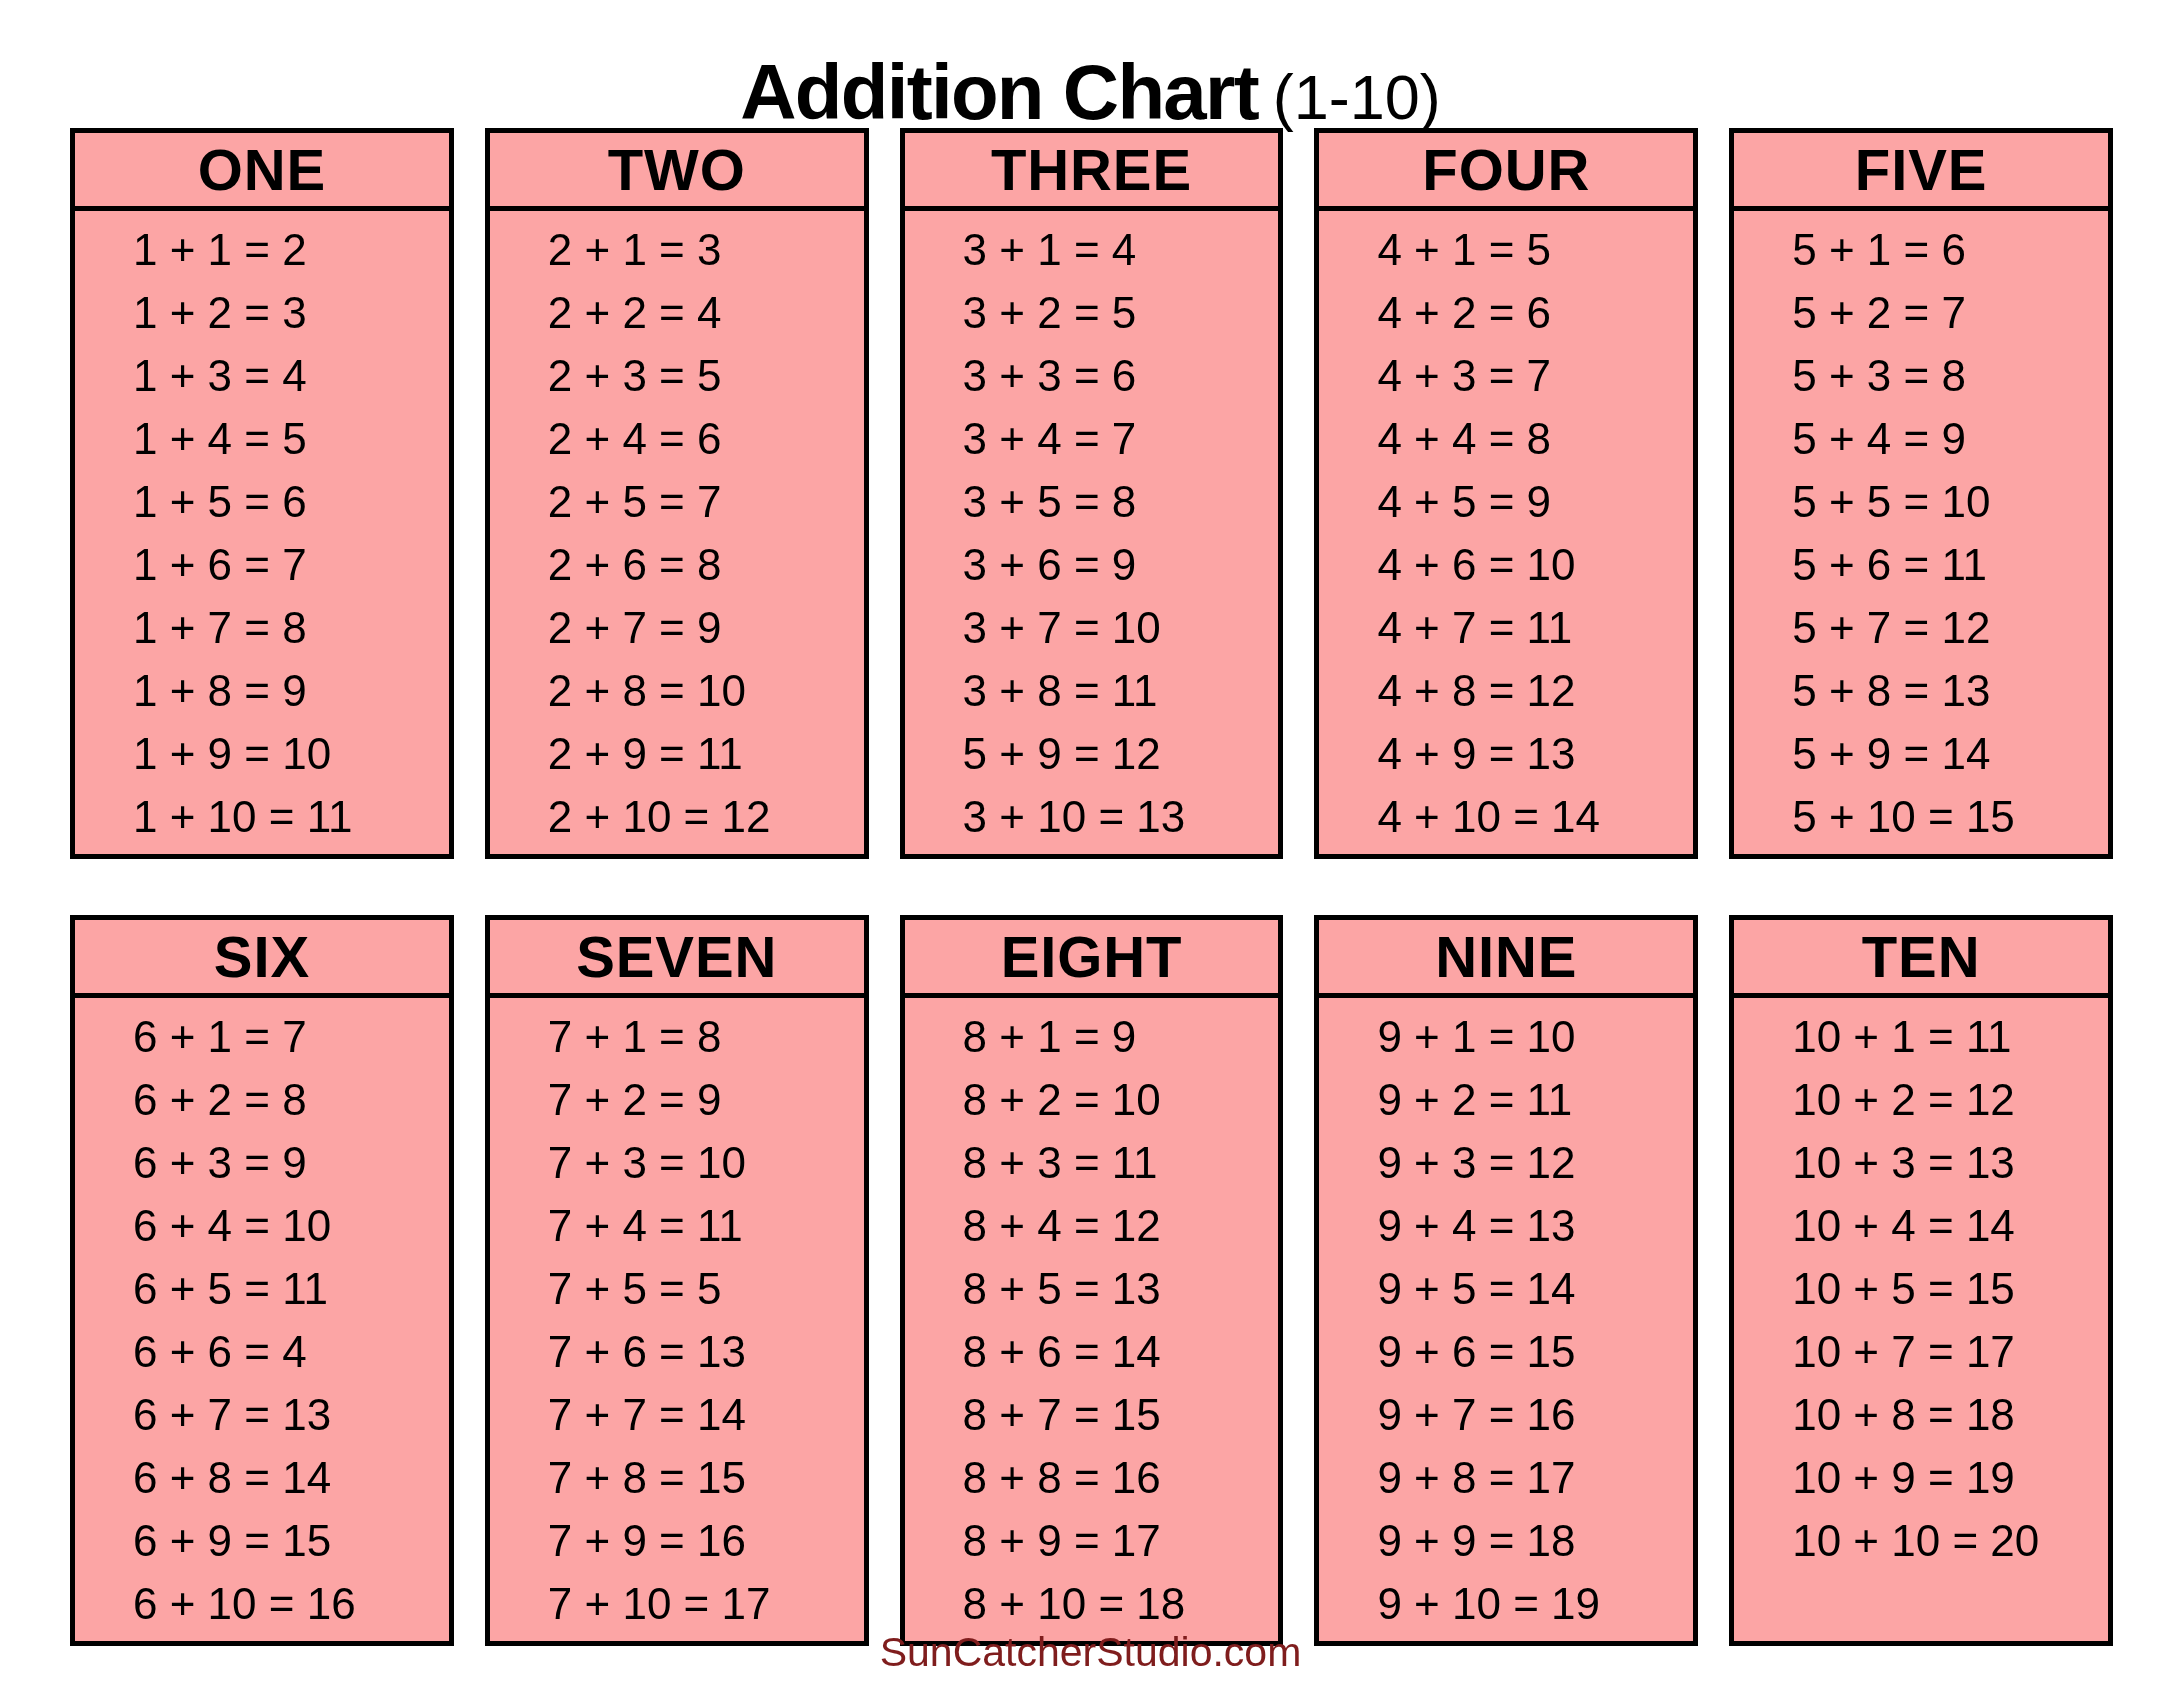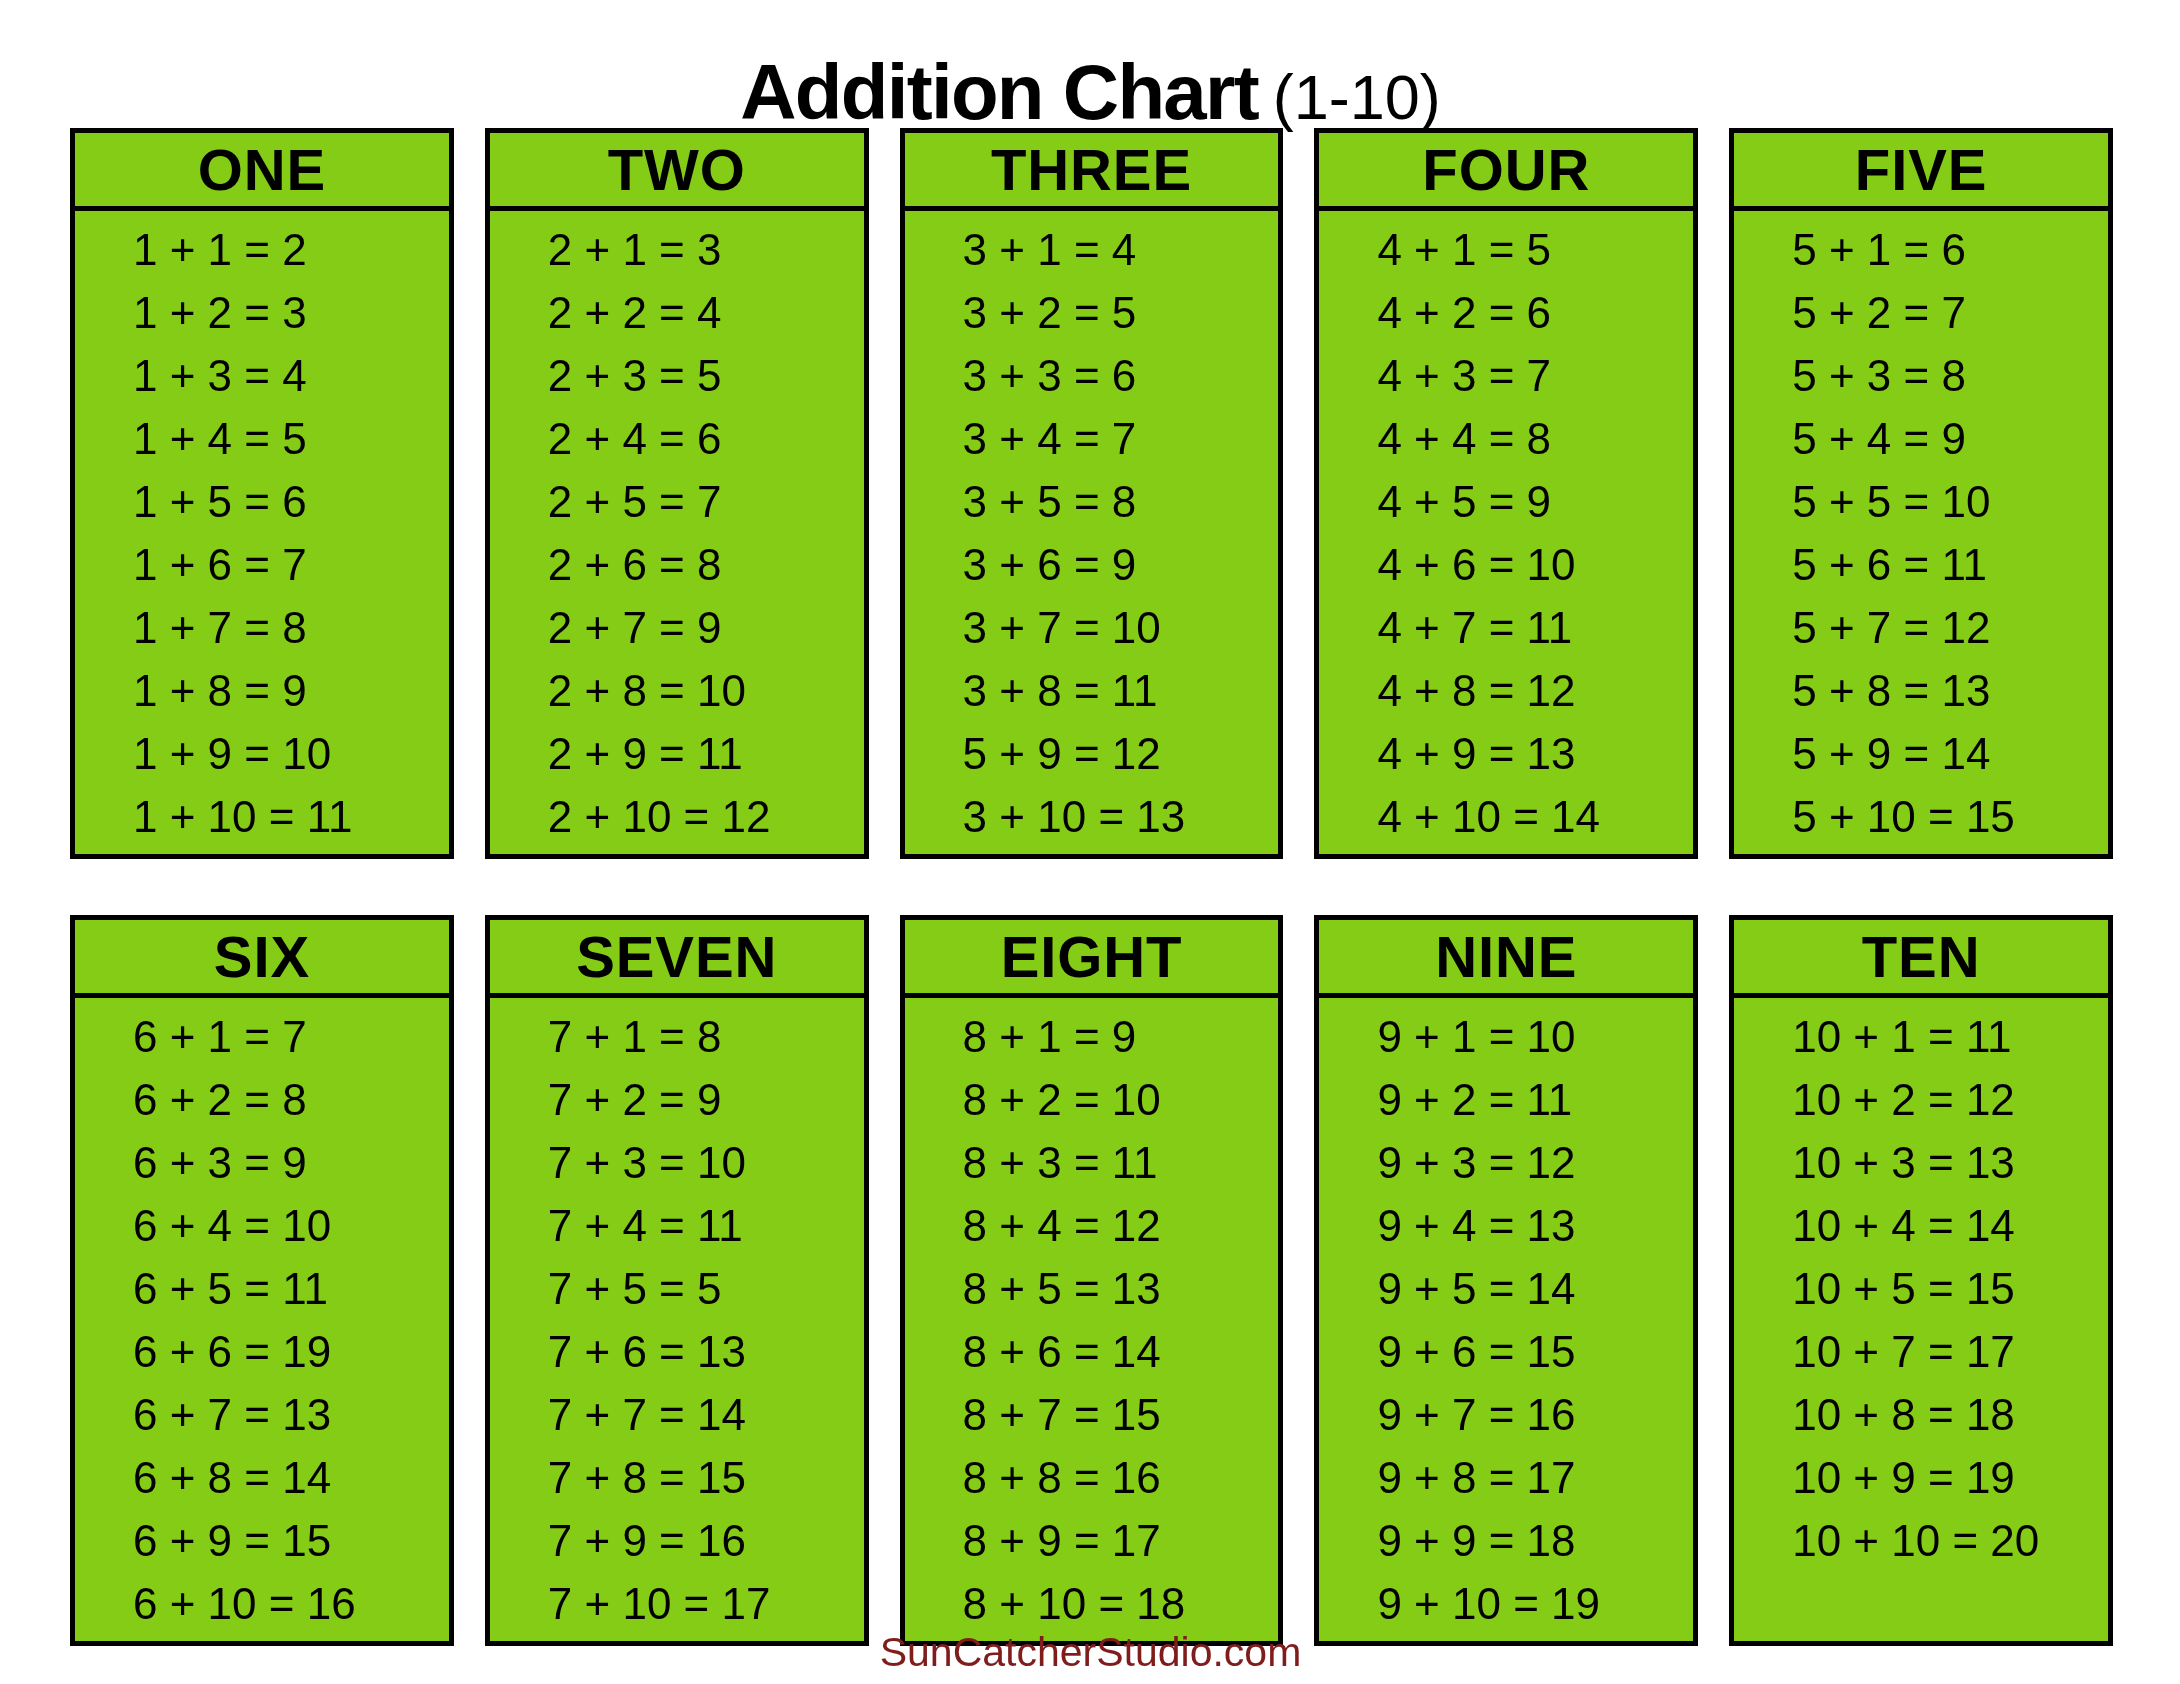--- a/index.html
+++ b/index.html
@@ -47,21 +47,21 @@
     left: 70px;
     width: 2043px;
     display: grid;
     grid-template-columns: repeat(5, 1fr);
     column-gap: 31px;
     row-gap: 56px;
   }
   .card {
     height: 731px;
     border: 5.1px solid #000000;
-    background: #84cc16;
+    background: #fca5a5;
   }
   .card-header {
     margin: 0;
     height: 78px;               
     border-bottom: 5.1px solid #000000;
     display: flex;
     align-items: center;
     justify-content: center;
     font-size: 58px;
     font-weight: bold;
@@ -178,21 +178,21 @@
   </section>
 
   <section class="card">
     <h2 class="card-header">SIX</h2>
     <div class="card-body">
         <div class="equation">6 + 1 = 7</div>
         <div class="equation">6 + 2 = 8</div>
         <div class="equation">6 + 3 = 9</div>
         <div class="equation">6 + 4 = 10</div>
         <div class="equation">6 + 5 = 11</div>
-        <div class="equation">6 + 6 = 19</div>
+        <div class="equation">6 + 6 = 4</div>
         <div class="equation">6 + 7 = 13</div>
         <div class="equation">6 + 8 = 14</div>
         <div class="equation">6 + 9 = 15</div>
         <div class="equation">6 + 10 = 16</div>
       </div>
   </section>
 
   <section class="card">
     <h2 class="card-header">SEVEN</h2>
     <div class="card-body">

